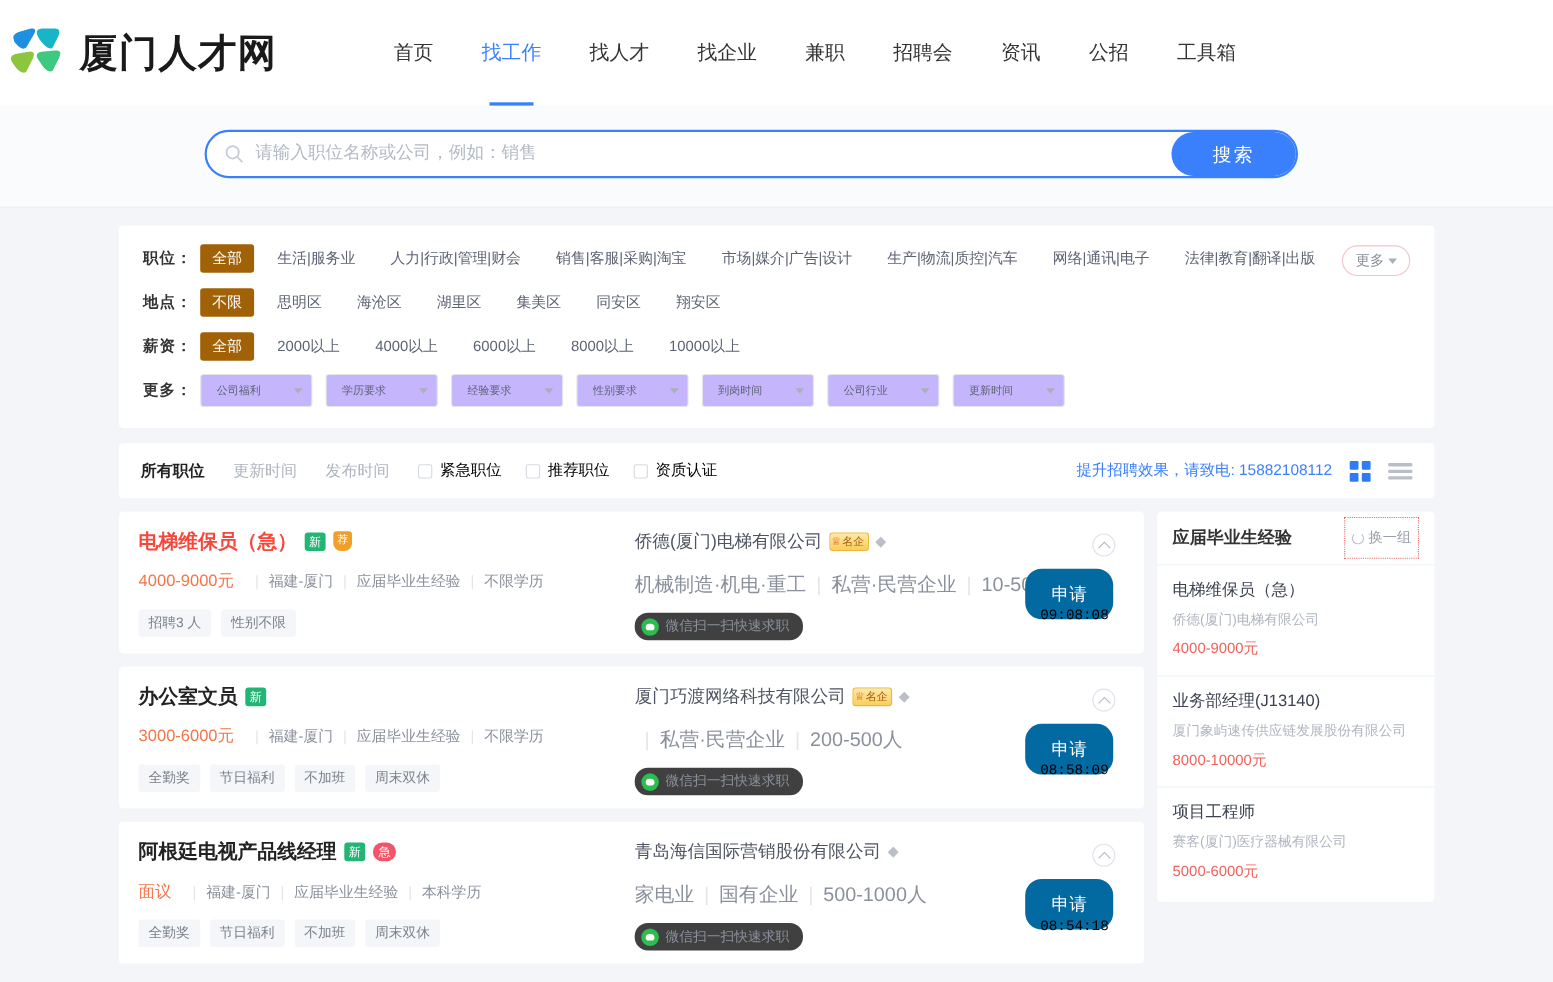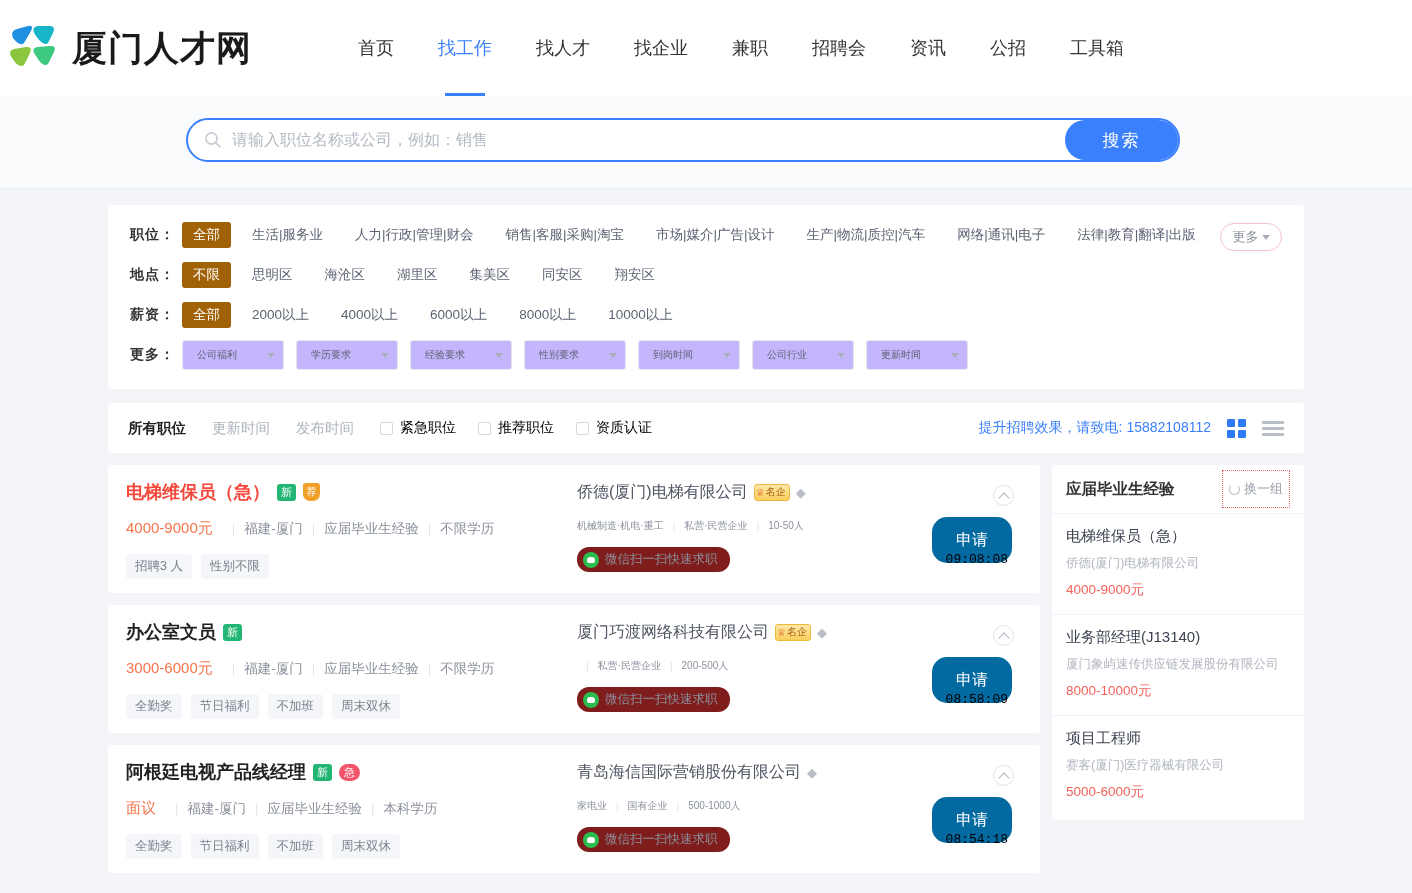--- a/index.html
+++ b/index.html
@@ -260,25 +260,25 @@
     background: linear-gradient(#ffe9a8,#f8cf5c);
     border: 1px solid #e8b93c;
     border-radius: 3px;
     font-size: 10px;
     color: #a35b12;
     padding: 0 3px 0 1px;
     gap: 1px;
   }
   .crown { font-size: 10px; color: #e25b2a; }
   .diamond { color: #b9bec7; font-size: 13px; }
-  .co-meta { margin-top: 14px; font-size: 10px; color: #8a909c; display: flex; align-items: center; }
+  .co-meta { margin-top: 14px; font-size: 18px; color: #8a909c; display: flex; align-items: center; }
   .wx-row { margin-top: 14px; display: flex; align-items: center; }
   .wx-tag {
     display: inline-flex; align-items: center; gap: 6px;
-    background: #7f1d1d;
+    background: #404040;
     border-radius: 12px;
     padding: 4px 12px 4px 6px;
     font-size: 12.5px;
     color: #8a909c;
   }
   .wx-ico {
     width: 16px; height: 16px; border-radius: 50%;
     background: #2bbd4e;
     display: inline-block;
     position: relative;

